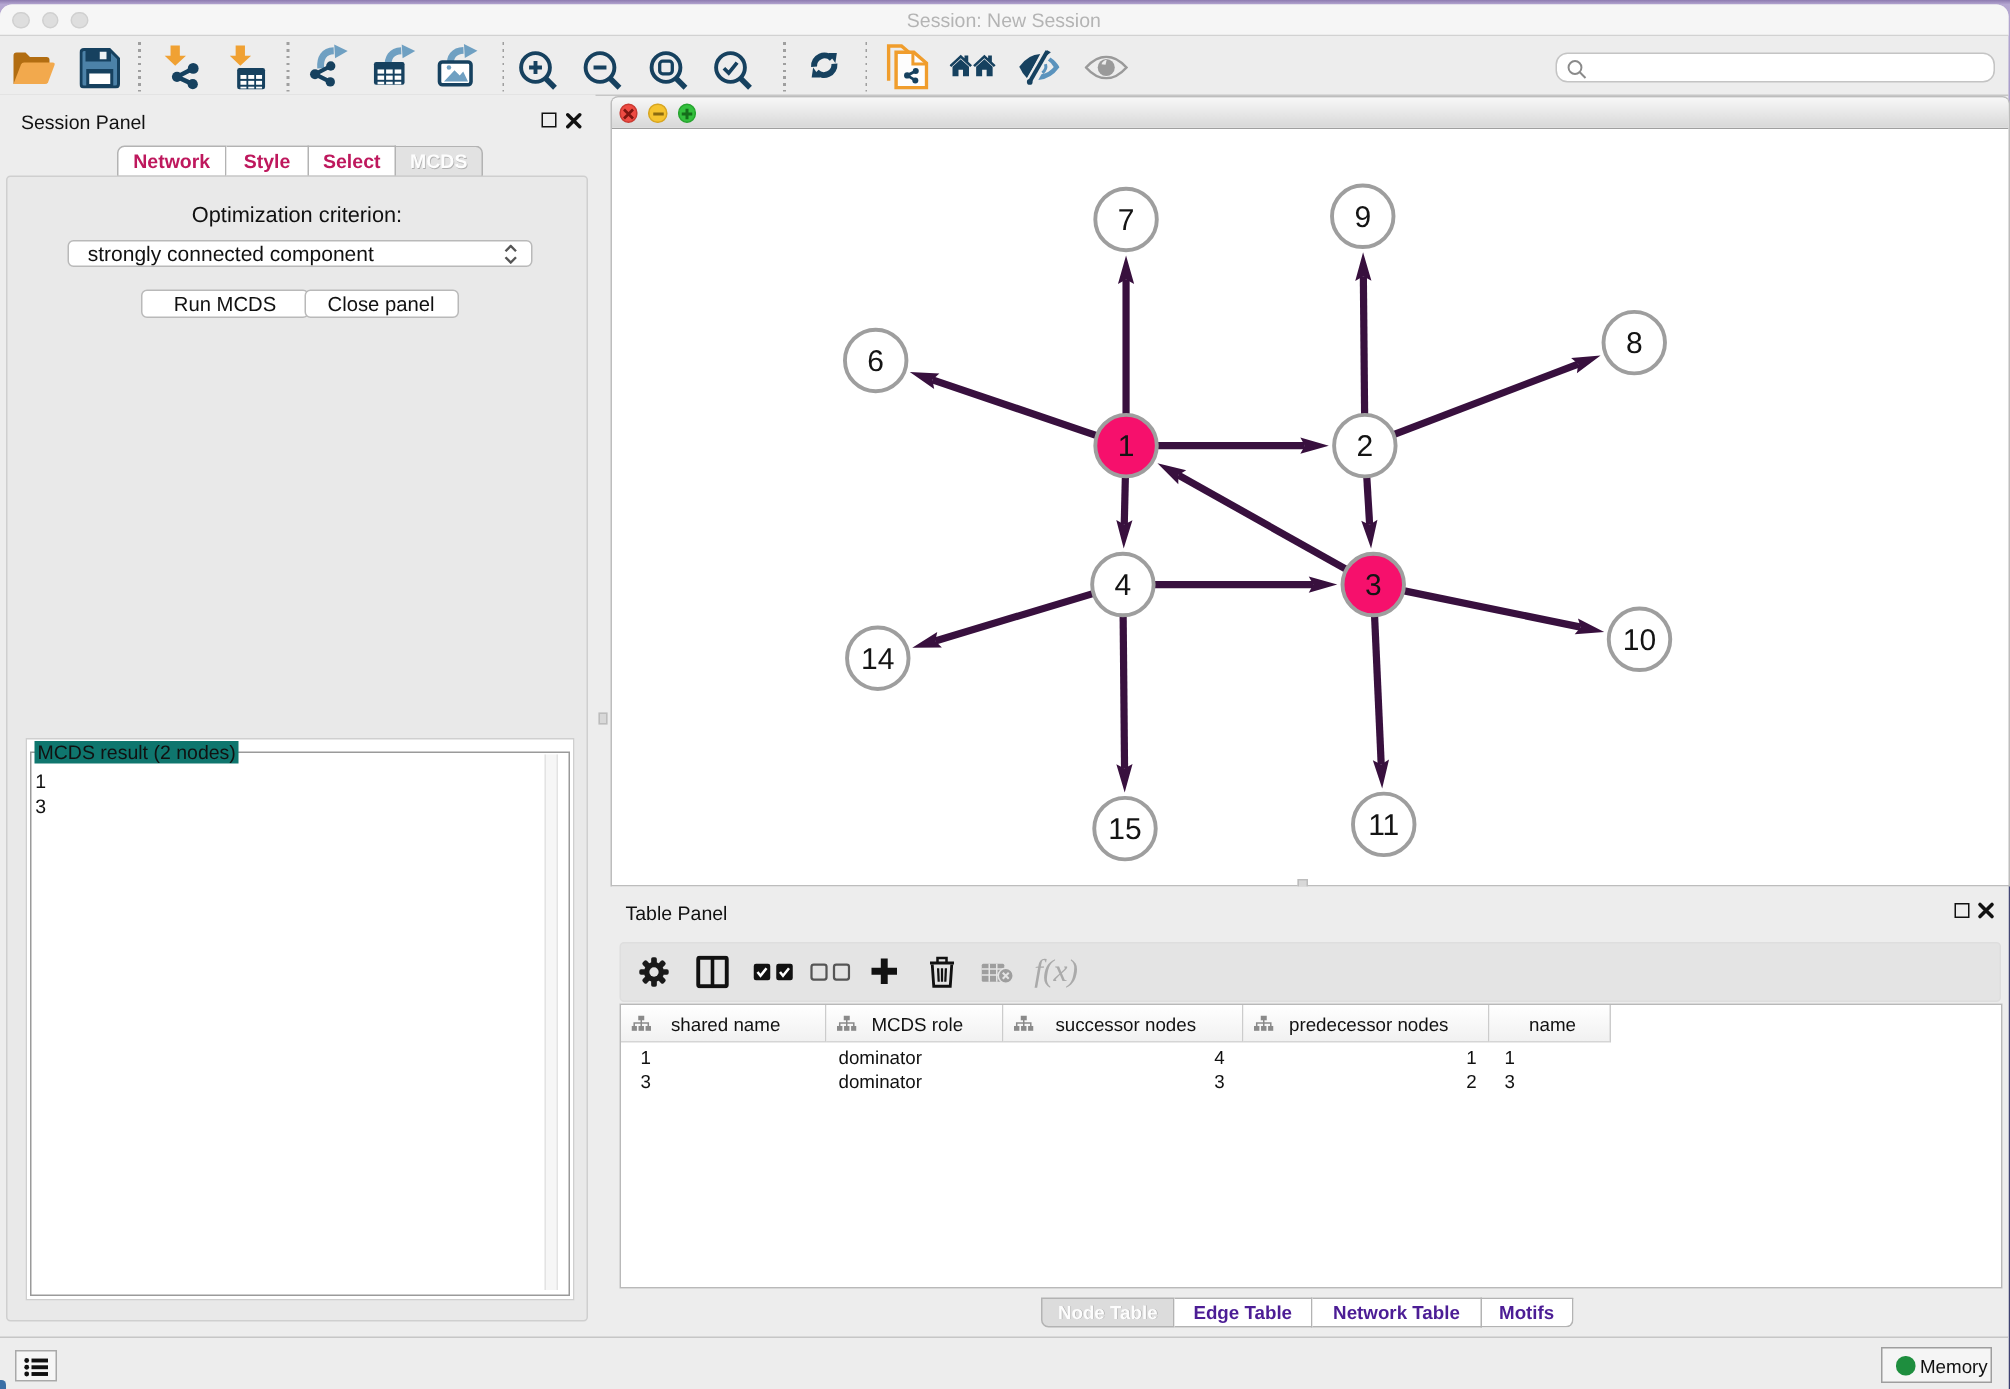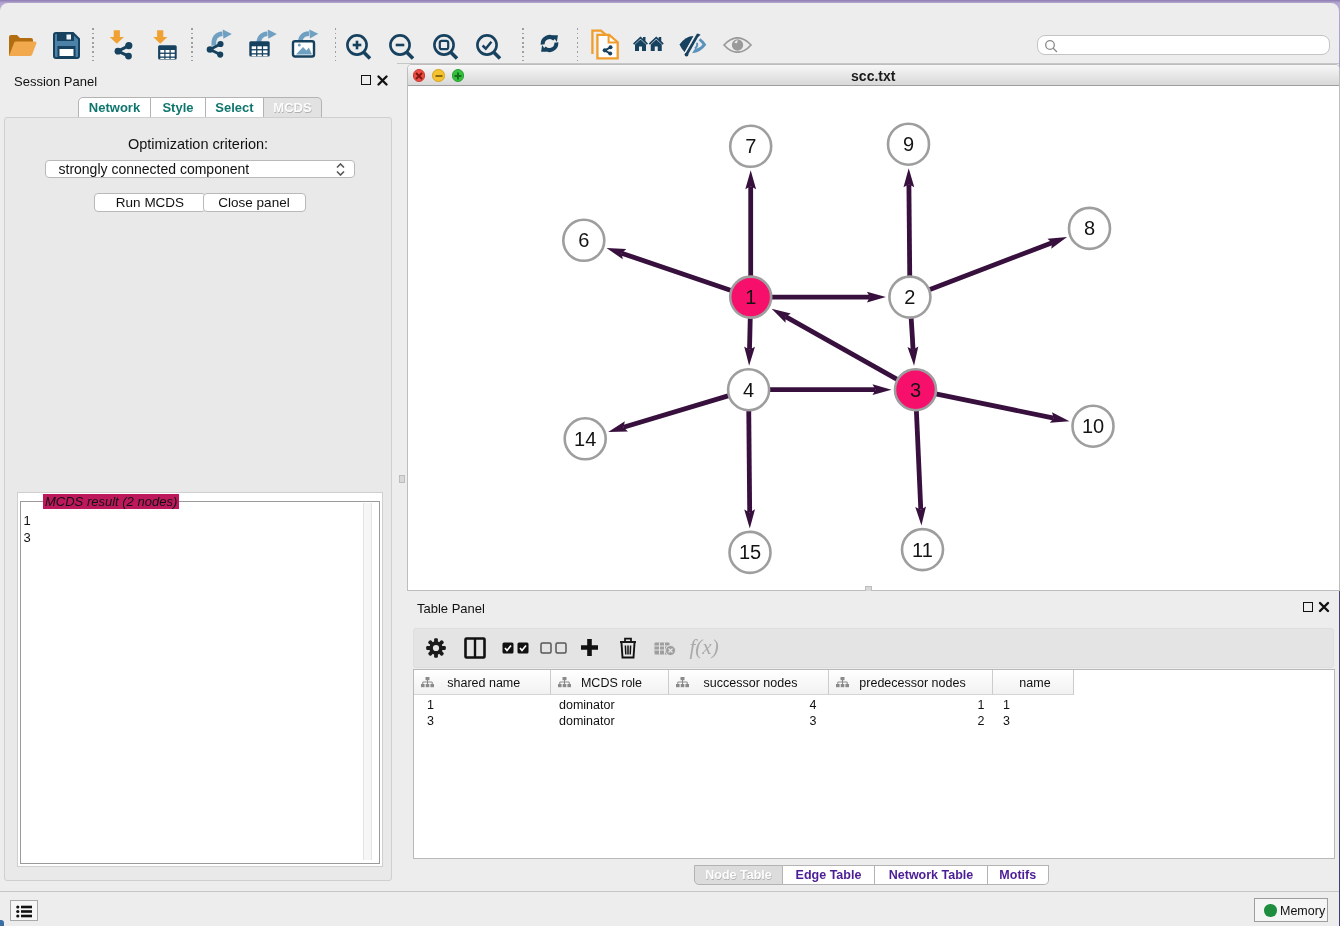--- a/index.html
+++ b/index.html
@@ -20,37 +20,37 @@
              border-bottom:1px solid #c6c6c6; }
   .tsep { position:absolute; top:3px; height:33px; width:1.8px;
           background:repeating-linear-gradient(#9f9f9f 0 1.8px, rgba(0,0,0,0) 1.8px 4.6px); }
   #searchbox { position:absolute; left:1037px; top:10px; width:293px; height:20.5px;
                background:#fff; border:1px solid #c4c4c4; border-radius:8px; }
   
   #cpanel { position:absolute; left:0; top:60px; width:397px; height:827.5px; background:#ededed;}
   #cp-title { position:absolute; left:14px; top:11px; font-size:13px; color:#111; }
   .hdr-float { position:absolute; width:9.5px; height:9.5px; border:1.6px solid #111; background:transparent; }
   .tab { position:absolute; top:34px; height:20.5px; background:#fff; border:1px solid #b3b3b3;
-         color:#0f766e; text-align:center; line-height:19px; font-size:13px; font-weight:bold;}
+         color:#be185d; text-align:center; line-height:19px; font-size:13px; font-weight:bold;}
   .tab.sel { background:#e2e2e2; color:#fdfdfd; text-shadow:0.5px 0.5px 0 #b0b0b0;}
   #cp-content { position:absolute; left:4px; top:54px; width:388px; height:763.5px;
                 background:#e9e9e9; border:1px solid #cfcfcf; border-radius:3px; }
   #opt-label { position:absolute; left:0; top:17.5px; width:100%; text-align:center;
                font-size:14.5px; color:#111; }
   #opt-select { position:absolute; left:39.5px; top:41.5px; width:310.5px; height:18.5px;
                 background:#fff; border:1px solid #b9b9b9; border-radius:4px;
                 font-size:14px; color:#111; line-height:17px; padding-left:13px; }
   .btn { position:absolute; height:19px; background:#fff; border:1px solid #b9b9b9;
          border-radius:4px; font-size:13.5px; color:#111; text-align:center; line-height:17px; }
   #mcds-box { position:absolute; left:11.5px; top:374px; width:366.5px; height:375px;
               background:#ffffff; border:1px solid #cfcfcf; font-size:13px; color:#111; }
   #mcds-bracket { position:absolute; left:2.5px; right:2.5px; top:8px; bottom:2.5px;
                   border:1px solid #9a9a9a; }
-  #mcds-label { position:absolute; left:22px; top:-8.5px; background:#be185d; padding:0 2px;
-                font-size:13px; color:#111; white-space:nowrap;font-style:italic; }
+  #mcds-label { position:absolute; left:2px; top:-8.5px; background:#0f766e; padding:0 2px;
+                font-size:13px; color:#111; white-space:nowrap; }
   #mcds-scroll { position:absolute; right:10px; top:9.5px; width:9px; height:357px;
                  background:#f6f6f6; border-left:1px solid #e3e3e3; border-right:1px solid #e3e3e3;}
   
   #statusbar { position:absolute; left:0; top:887.5px; width:100%; height:35.5px;
                border-top:1px solid #c6c6c6; background:#ededed;}
   #listbtn { position:absolute; left:10px; top:8.5px; width:28px; height:21px;
              background:#f6f6f6; border:1px solid #a9a9a9; }
   #membtn { position:absolute; left:1254px; top:6.5px; width:74px; height:23.5px;
             background:#f5f5f5; border:1px solid #9e9e9e; font-size:13px; color:#111; }
   #membtn .dot { position:absolute; left:9px; top:5.2px; width:12.5px; height:12.5px;
@@ -78,20 +78,26 @@
   .td { position:absolute; font-size:12.5px; color:#111; height:16px; line-height:16px;}
   .btab { position:absolute; top:274px; height:19.5px; background:#fff; border:1px solid #b3b3b3;
           font-size:12.5px; font-weight:bold; color:#4c1d95; text-align:center; line-height:18px; }
   .btab.sel { background:#dcdcdc; color:#fdfdfd; text-shadow:0.5px 0.5px 0 #b0b0b0; }
   .handle { position:absolute; width:7px; height:6px; background:#d8d8d8; border:1px solid #bdbdbd; }
 </style>
 </head>
 <body>
 <div id="win">
 
+  <div id="titlebar">
+    <div class="tl" style="left:8px;"></div>
+    <div class="tl" style="left:27.5px;"></div>
+    <div class="tl" style="left:47px;"></div>
+    <div id="title-text">Session: New Session</div>
+  </div>
 
   <div id="toolbar">
     <div class="tsep" style="left:92px;"></div>
     <div class="tsep" style="left:191px;"></div>
     <div class="tsep" style="left:334.5px;"></div>
     <div class="tsep" style="left:522px;"></div>
     <div class="tsep" style="left:576.5px;"></div>
 
     <svg class="abs" style="left:7px;top:7px;" width="30" height="27" viewBox="0 0 30 27">
       <path d="M2 24 L2 5 Q2 3 4 3 L10 3 L13 6 L24 6 Q26 6 26 8 L26 10 Z" fill="#b26d11"></path>
@@ -282,21 +288,20 @@
       <div class="mtl" style="left:43.5px; background:#33c03d; border:1px solid #27a32f;"></div>
       <svg class="abs" style="left:7px;top:7px;" width="8" height="8" viewBox="0 0 8 8">
           <path d="M1 1 L7 7 M7 1 L1 7" stroke="#7e1510" stroke-width="1.8"></path>
         </svg>
       <svg class="abs" style="left:26.5px;top:7px;" width="8" height="8" viewBox="0 0 8 8">
           <path d="M0.5 4 L7.5 4" stroke="#8a6a10" stroke-width="2"></path>
         </svg>
       <svg class="abs" style="left:46px;top:7px;" width="8" height="8" viewBox="0 0 8 8">
           <path d="M0.5 4 L7.5 4 M4 0.5 L4 7.5" stroke="#156e1b" stroke-width="2"></path>
         </svg>
-      <div id="net-title">scc.txt</div>
     </div>
     <svg class="abs" style="left:0;top:21.5px;" width="930" height="504" viewBox="0 0 930 504" font-family="Liberation Sans, sans-serif">
         <line x1="342.7" y1="196.6" x2="342.7" y2="100.3" stroke="#38103e" stroke-width="4.8"></line>
         <polygon points="342.70,84.30 348.10,103.30 342.70,100.30 337.30,103.30" fill="#38103e"></polygon>
         <line x1="329.0" y1="206.4" x2="213.7" y2="167.2" stroke="#38103e" stroke-width="4.8"></line>
         <polygon points="198.52,162.03 218.25,163.04 213.67,167.19 214.77,173.27" fill="#38103e"></polygon>
         <line x1="357.2" y1="211.1" x2="461.9" y2="211.1" stroke="#38103e" stroke-width="4.8"></line>
         <polygon points="477.90,211.10 458.90,216.50 461.90,211.10 458.90,205.70" fill="#38103e"></polygon>
         <line x1="342.4" y1="225.6" x2="341.5" y2="263.7" stroke="#38103e" stroke-width="4.8"></line>
         <polygon points="341.14,279.71 336.18,260.59 341.51,263.71 346.97,260.83" fill="#38103e"></polygon>

